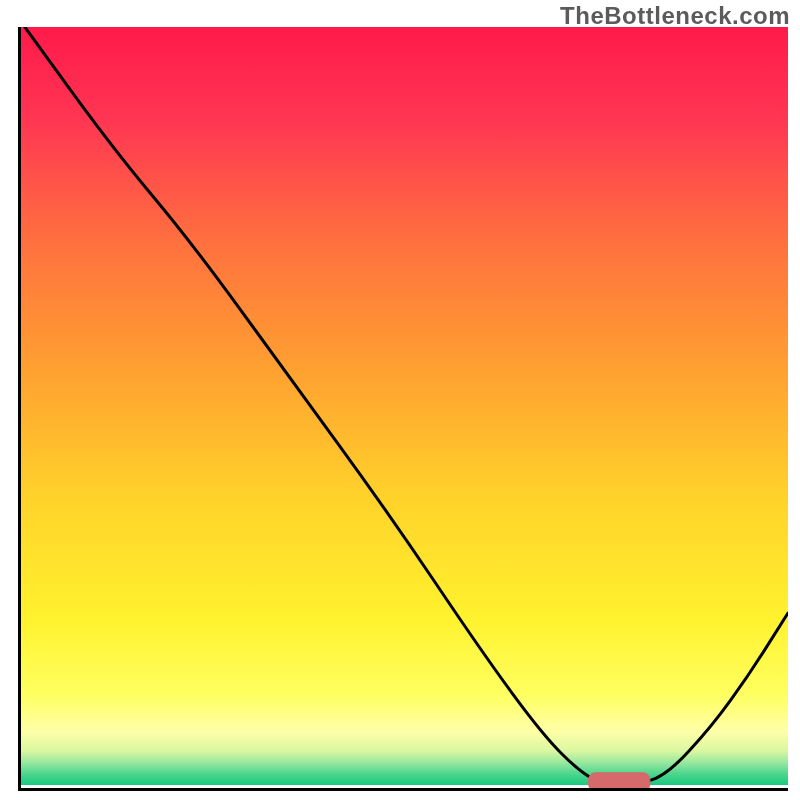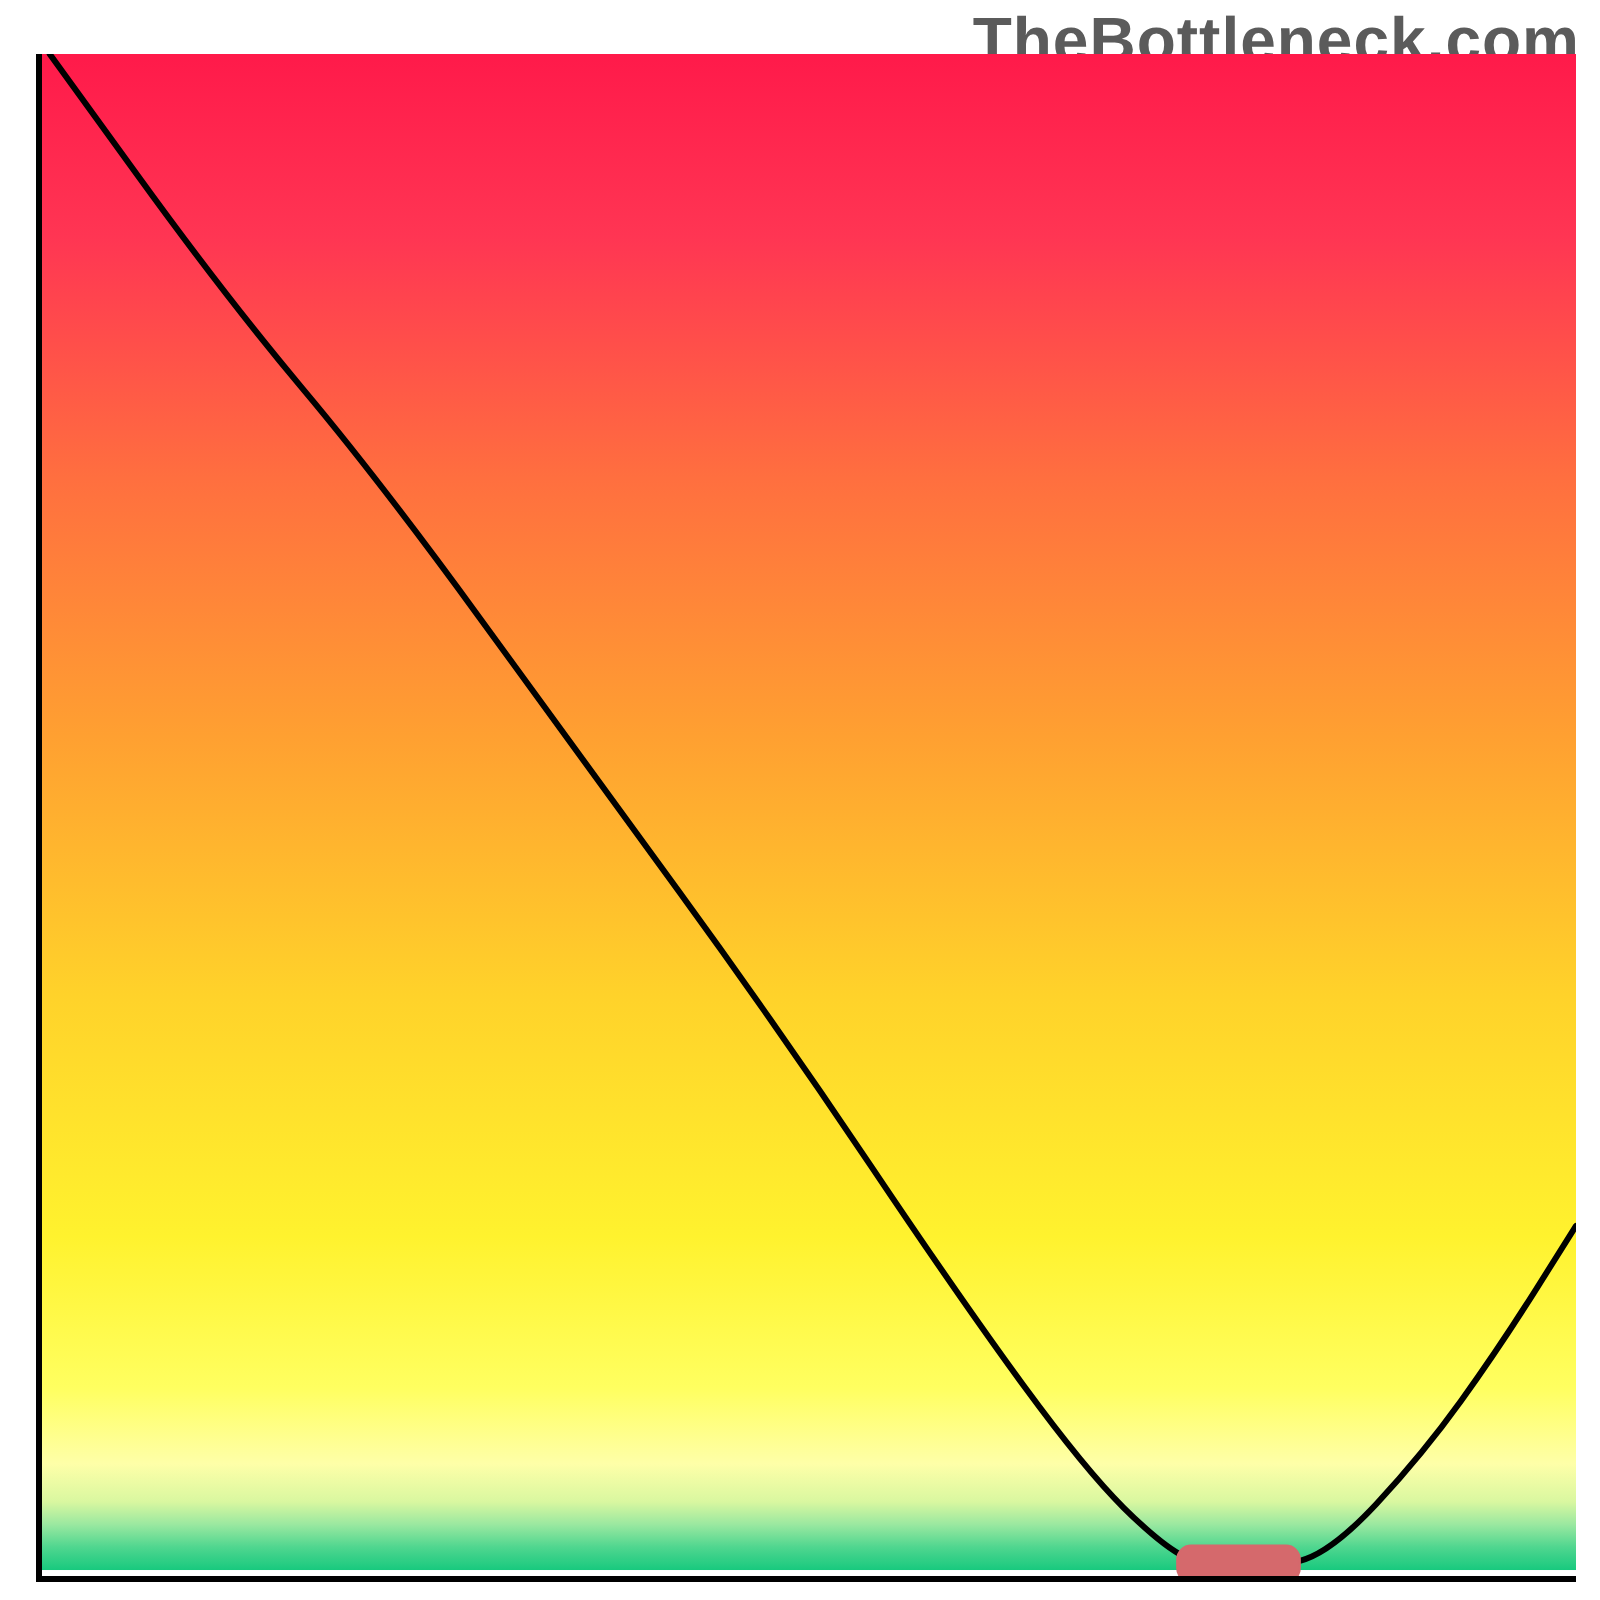--- a/index.html
+++ b/index.html
@@ -13,21 +13,21 @@
   }
   .stage {
     position: relative;
     width: 800px;
     height: 800px;
   }
   .watermark {
     position: absolute;
     top: 2px;
     right: 10px;
-    font-size: 32px;
+    font-size: 24px;
     font-weight: bold;
     color: #5b5b5b;
     letter-spacing: 0.5px;
   }
   .plot {
     position: absolute;
     left: 18px;
     top: 27px;
     width: 770px;
     height: 764px;

